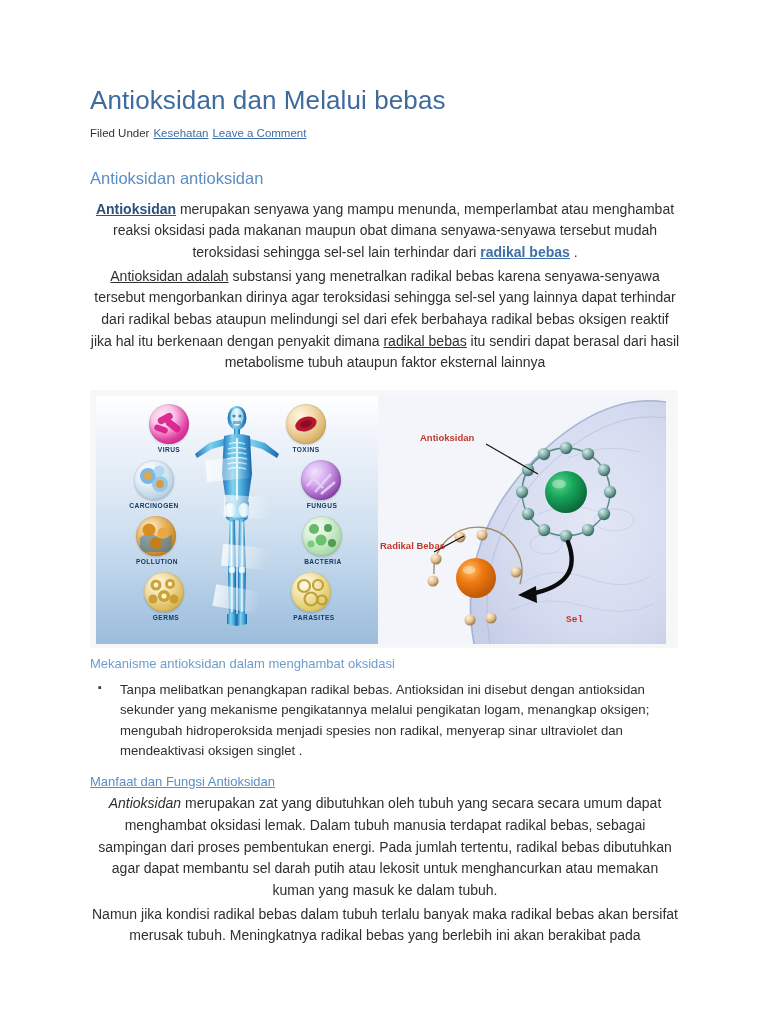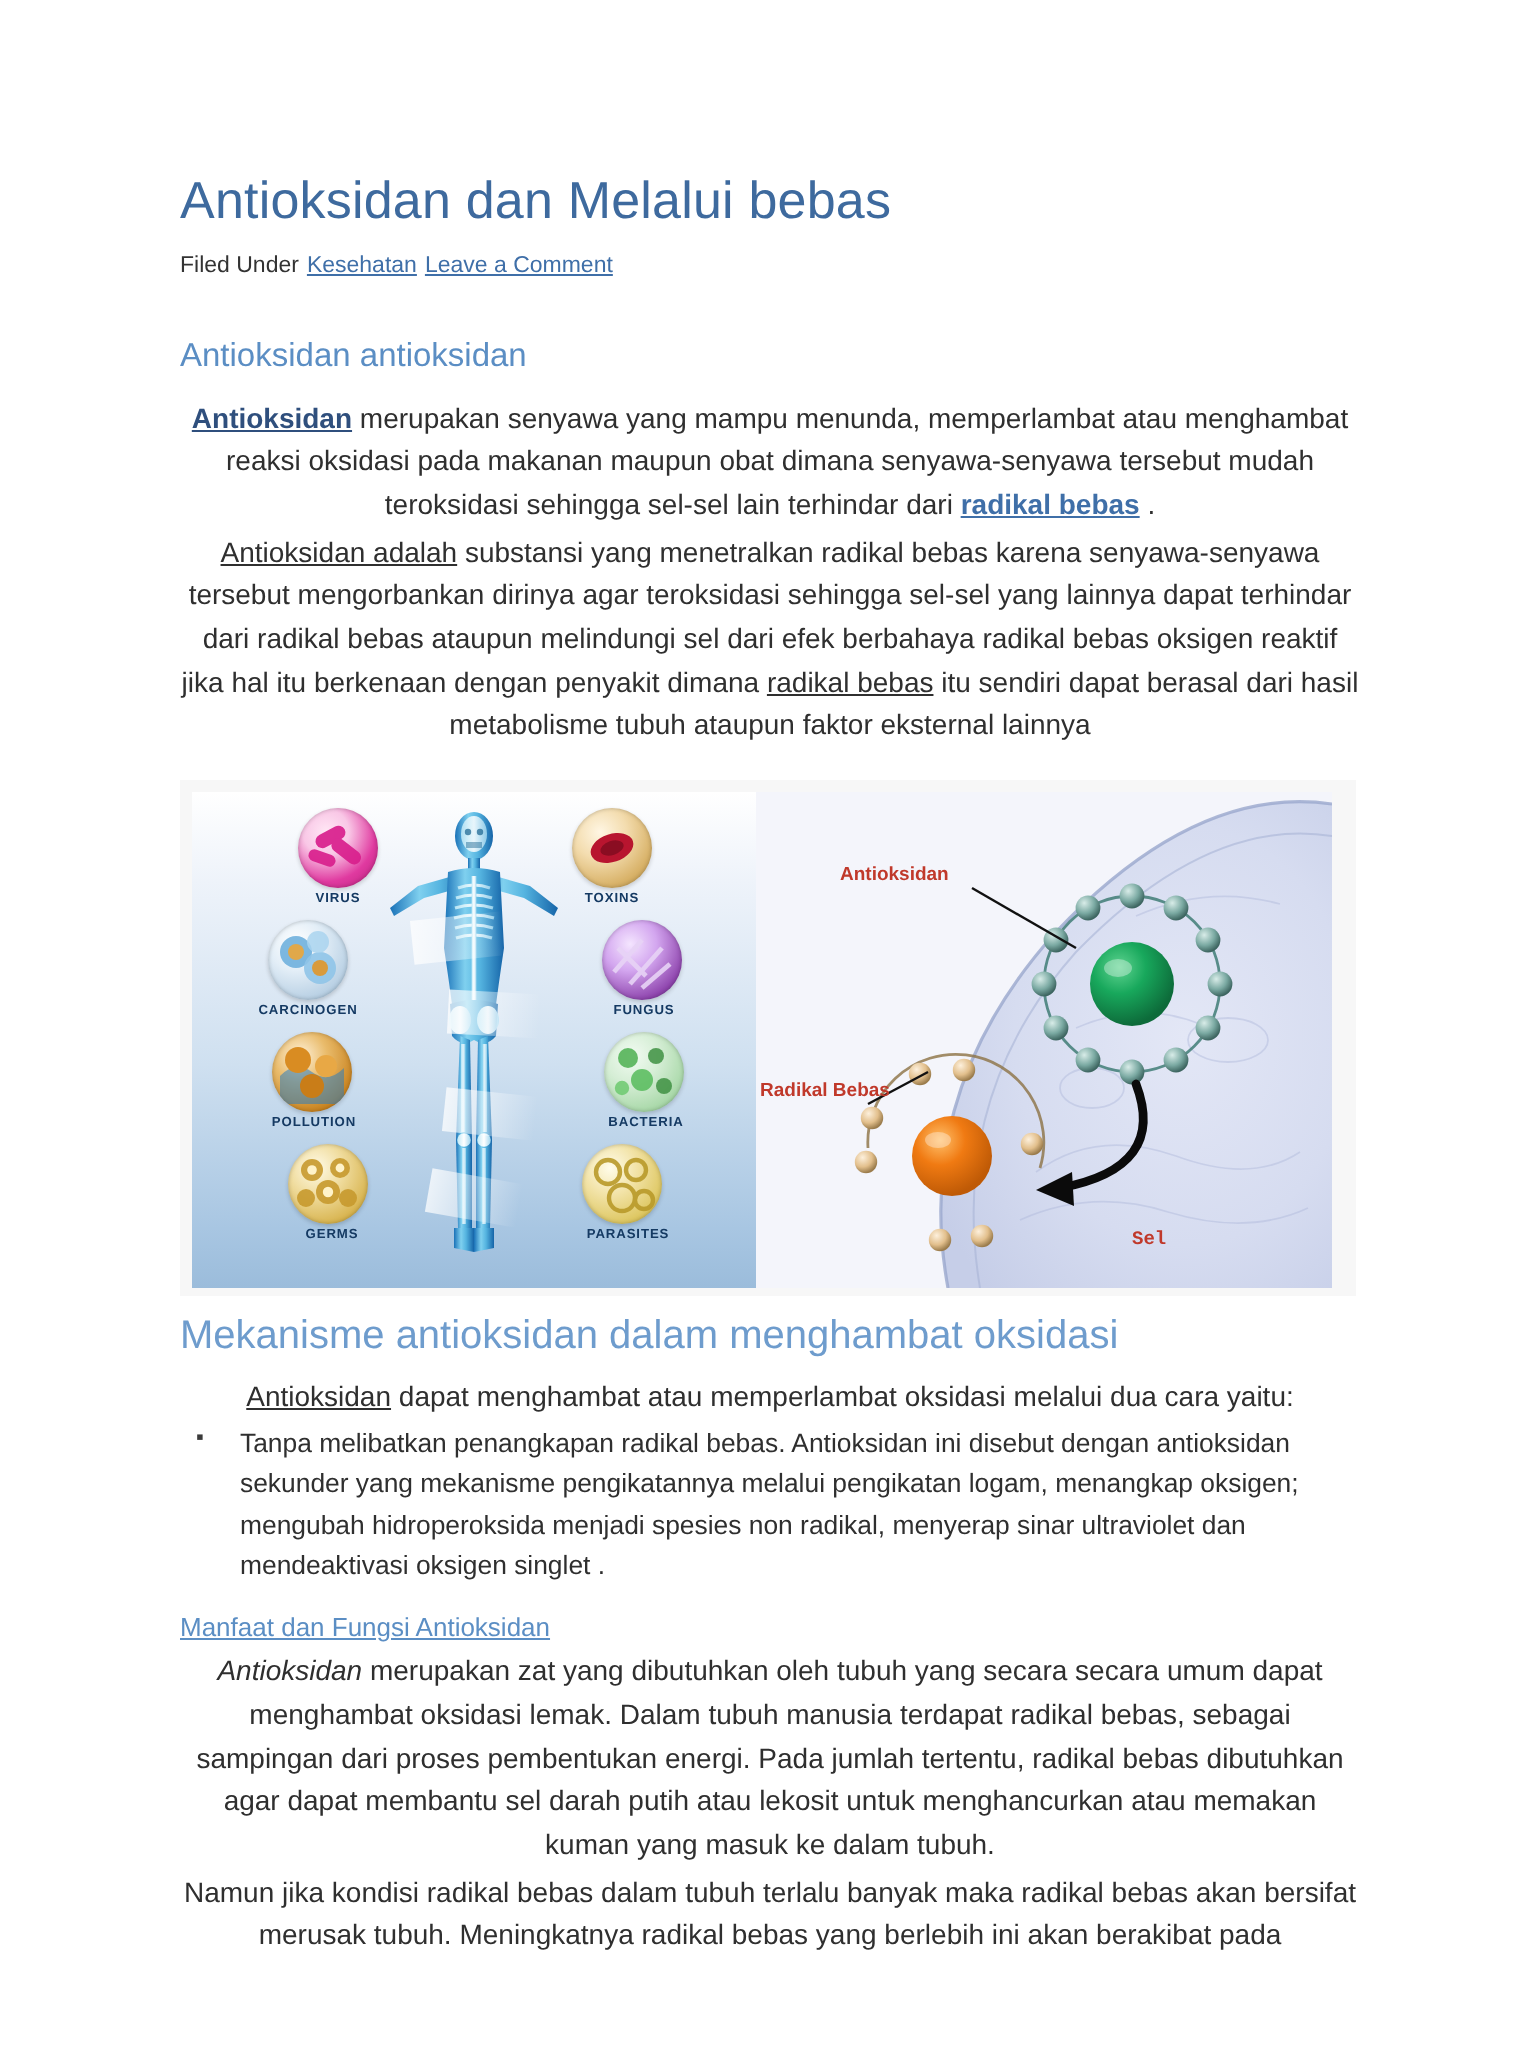--- a/index.html
+++ b/index.html
@@ -64,21 +64,21 @@
   }
   h3.sub-head {
     font-size: 13px;
     font-weight: normal;
     color: #5b8ec4;
     margin: 12px 0 4px 0;
     line-height: 1.2;
     text-decoration: underline;
   }
   h2.sec-head-2 {
-    font-size: 20px;
+    font-size: 13px;
     font-weight: normal;
     color: #6e9ccd;
     margin: 8px 0 8px 0;
     line-height: 1.2;
   }
 
   
   p.body {
     font-size: 14px;
     line-height: 1.55;
@@ -472,21 +472,20 @@
           <div class="fig-lbl" style="left:42px; top:36px;">Antioksidan</div>
           <div class="fig-lbl" style="left:2px; top:144px;">Radikal Bebas</div>
           <div class="fig-lbl" style="left:188px; top:218px;font-family:Liberation Mono, monospace;">Sel</div>
         </div>
       </div>
 
     </div>
 
     <h2 class="sec-head-2">Mekanisme antioksidan dalam menghambat oksidasi</h2>
 
-    <p class="body"><span class="u-plain">Antioksidan</span><span> dapat menghambat atau memperlambat oksidasi melalui dua cara yaitu:</span></p>
 
     <ul class="sq">
       <li>Tanpa melibatkan penangkapan radikal bebas. Antioksidan ini disebut dengan antioksidan sekunder yang mekanisme pengikatannya melalui pengikatan logam, menangkap oksigen; mengubah hidroperoksida menjadi spesies non radikal, menyerap sinar ultraviolet dan mendeaktivasi oksigen singlet .</li>
     </ul>
 
     <h3 class="sub-head">Manfaat dan Fungsi Antioksidan</h3>
 
     <p class="body"><span class="ital">Antioksidan</span><span> merupakan zat yang dibutuhkan oleh tubuh yang secara secara umum dapat menghambat oksidasi lemak. Dalam tubuh manusia terdapat radikal bebas, sebagai sampingan dari proses pembentukan energi. Pada jumlah tertentu, radikal bebas dibutuhkan agar dapat membantu sel darah putih atau lekosit untuk menghancurkan atau memakan kuman yang masuk ke dalam tubuh.</span></p>
 
     <p class="body">Namun jika kondisi radikal bebas dalam tubuh terlalu banyak maka radikal bebas akan bersifat merusak tubuh. Meningkatnya radikal bebas yang berlebih ini akan berakibat pada</p>

